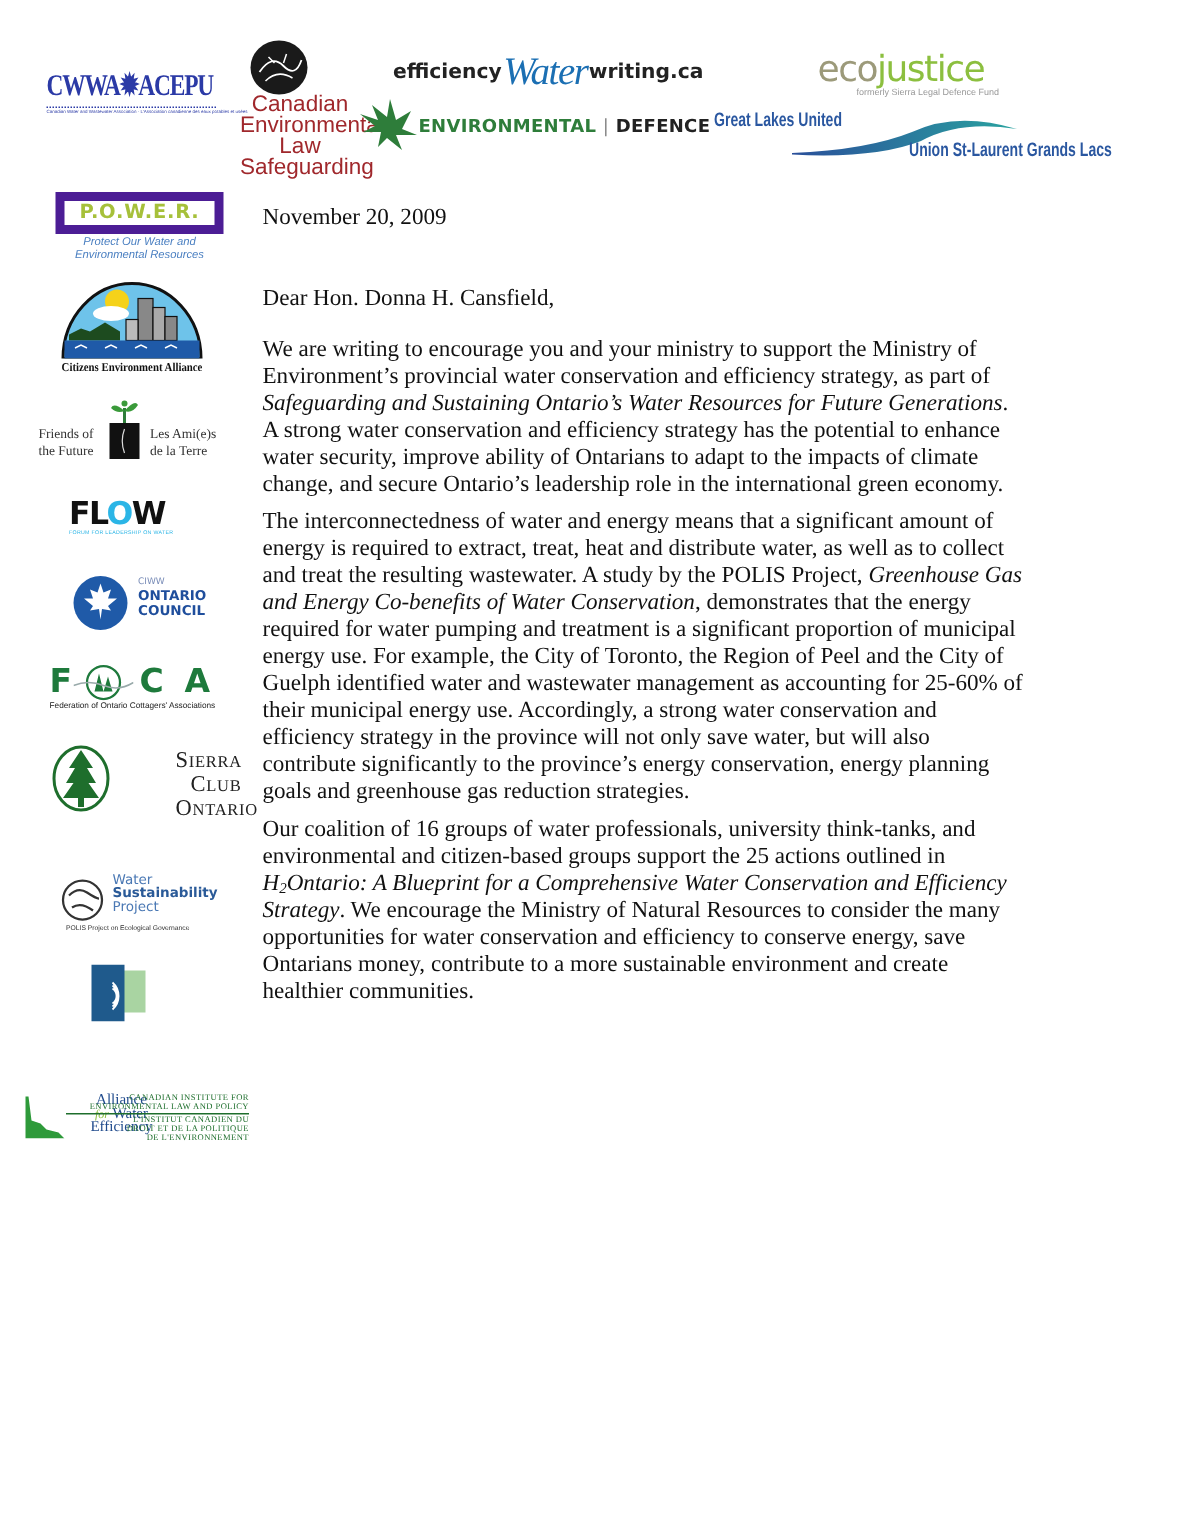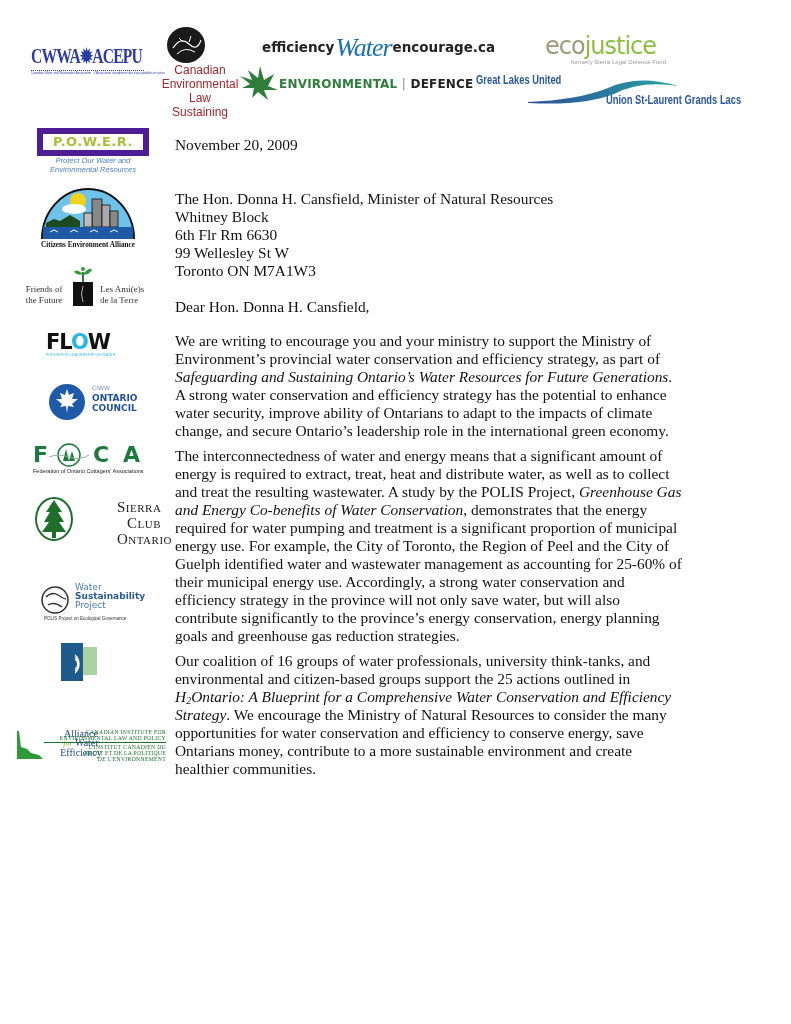--- a/index.html
+++ b/index.html
@@ -4,21 +4,21 @@
 <style>
   html, body { margin:0; padding:0; background:#fff; }
   body { width:791px; height:1024px; position:relative; overflow:hidden; font-family:"Liberation Serif", serif; color:#111; }
   .abs { position:absolute; }
   
   .cwwa { left:31px; top:44px; width:113px; height:40px; }
   .cwwa .name { font-family:"Liberation Serif", serif; font-weight:bold; color:#2b3aa6; font-size:20px; letter-spacing:-1px; transform:scaleX(0.78); transform-origin:left; white-space:nowrap; display:block; }
   .cwwa .leaf { color:#2b3aa6; }
   .cwwa .tag { font-family:"Liberation Sans", sans-serif; font-size:3px; color:#2b3aa6; border-top:1px dotted #2b3aa6; display:block; margin-top:2px; white-space:nowrap; }
   .cela-seal { left:163px; top:26px; width:46px; height:38px; }
-  .cela-text { left:160px; top:63px; width:80px; text-align:center; font-family:"Liberation Sans", sans-serif; font-size:12px; line-height:14px; color:#a0282c; }
+  .cela-text { left:160px; top:63px; width:80px; text-align:center; font-family:"Liberation Sans", sans-serif; font-size:15px; line-height:14px; color:#a0282c; }
   .www { left:262px; top:33px; font-family:"DejaVu Sans", sans-serif; font-weight:bold; font-size:13.5px; color:#222; white-space:nowrap; }
   .www .script { font-family:"Liberation Serif", serif; font-style:italic; color:#1b6fb3; font-size:26px; font-weight:normal; letter-spacing:-1px; vertical-align:-4px; margin:0 1px; }
   .envdef-leaf { left:238px; top:62px; width:40px; height:40px; }
   .envdef { left:279px; top:77px; font-family:"DejaVu Sans", sans-serif; font-weight:bold; font-size:12px; white-space:nowrap; letter-spacing:0.2px; }
   .envdef .g { color:#2e7d3a; } .envdef .sep { color:#888; font-weight:normal; } .envdef .k { color:#222; }
   .ecoj { left:545px; top:33px; font-family:"DejaVu Sans", sans-serif; font-size:24px; letter-spacing:-1px; line-height:26px; }
   .ecoj .eco { color:#9c9a7a; } .ecoj .just { color:#8cbf3f; }
   .ecoj-sub { left:571px; top:59px; font-family:"Liberation Sans", sans-serif; font-size:6px; color:#999; white-space:nowrap; }
   .glu { left:476px; top:72px; font-family:"Liberation Sans", sans-serif; font-weight:bold; font-size:13px; color:#2a57a0; transform:scaleX(0.72); transform-origin:left; white-space:nowrap; }
   .glu-wave { left:528px; top:76px; width:180px; height:30px; }
@@ -75,25 +75,25 @@
 
 <svg class="abs cela-seal" viewBox="0 0 46 38">
   <ellipse cx="23" cy="19" rx="19" ry="18" fill="#1a1a1a"></ellipse>
   <path d="M10 22 Q18 10 26 18 T38 14" stroke="#fff" stroke-width="1.2" fill="none"></path>
   <path d="M14 28 Q22 20 32 26" stroke="#fff" stroke-width="1" fill="none"></path>
   <path d="M16 12 L20 16 M28 10 L26 16" stroke="#fff" stroke-width="1"></path>
 </svg>
 <div class="abs cela-text">
   <div>Canadian</div>
   <div>Environmental</div>
-  <div>Law Sustaining</div>
+  <div>Law Safeguarding</div>
 </div>
 
 <div class="abs www">
-  <span>efficiency</span><span class="script">Water</span><span>encourage.ca</span>
+  <span>efficiency</span><span class="script">Water</span><span>writing.ca</span>
 </div>
 
 <svg class="abs envdef-leaf" viewBox="0 0 40 40">
   <path d="M2 14 L14 18 L10 8 L20 16 L22 4 L26 18 L36 12 L30 24 L40 28 L26 28 L30 38 L20 30 L14 36 L16 26 L4 26 L12 22 Z" fill="#2e7d3a"></path>
 </svg>
 <div class="abs envdef">
   <span class="g">ENVIRONMENTAL</span>
   <span class="sep">|</span>
   <span class="k">DEFENCE</span>
 </div>
@@ -219,24 +219,17 @@
   <div>CANADIAN INSTITUTE FOR</div>
   <div>ENVIRONMENTAL LAW AND POLICY</div>
   <div class="rule"></div>
   <div>L'INSTITUT CANADIEN DU</div>
   <div>DROIT ET DE LA POLITIQUE</div>
   <div>DE L'ENVIRONNEMENT</div>
 </div>
 
 <div class="abs letter">
   <p class="date">November 20, 2009</p>
-  <div class="addr">
-    <p>The Hon. Donna H. Cansfield, Minister of Natural Resources</p>
-    <p>Whitney Block</p>
-    <p>6th Flr Rm 6630</p>
-    <p>99 Wellesley St W</p>
-    <p>Toronto ON M7A1W3</p>
-  </div>
   <p class="greet">Dear Hon. Donna H. Cansfield,</p>
   <p class="para"><span>We are writing to encourage you and your ministry to support the Ministry of Environment’s provincial water conservation and efficiency strategy, as part of </span><i>Safeguarding and Sustaining Ontario’s Water Resources for Future Generations</i><span>. A strong water conservation and efficiency strategy has the potential to enhance water security, improve ability of Ontarians to adapt to the impacts of climate change, and secure Ontario’s leadership role in the international green economy.</span></p>
   <p class="para"><span>The interconnectedness of water and energy means that a significant amount of energy is required to extract, treat, heat and distribute water, as well as to collect and treat the resulting wastewater. A study by the POLIS Project, </span><i>Greenhouse Gas and Energy Co-benefits of Water Conservation</i><span>, demonstrates that the energy required for water pumping and treatment is a significant proportion of municipal energy use. For example, the City of Toronto, the Region of Peel and the City of Guelph identified water and wastewater management as accounting for 25-60% of their municipal energy use. Accordingly, a strong water conservation and efficiency strategy in the province will not only save water, but will also contribute significantly to the province’s energy conservation, energy planning goals and greenhouse gas reduction strategies.</span></p>
   <p class="para"><span>Our coalition of 16 groups of water professionals, university think-tanks, and environmental and citizen-based groups support the 25 actions outlined in </span><i><span>H</span><sub>2</sub><span>Ontario: A Blueprint for a Comprehensive Water Conservation and Efficiency Strategy</span></i><span>. We encourage the Ministry of Natural Resources to consider the many opportunities for water conservation and efficiency to conserve energy, save Ontarians money, contribute to a more sustainable environment and create healthier communities.</span></p>
 </div>
 
 </body></html>

